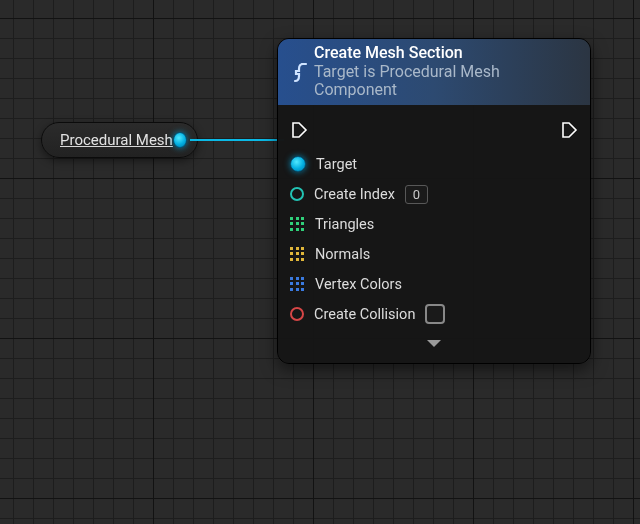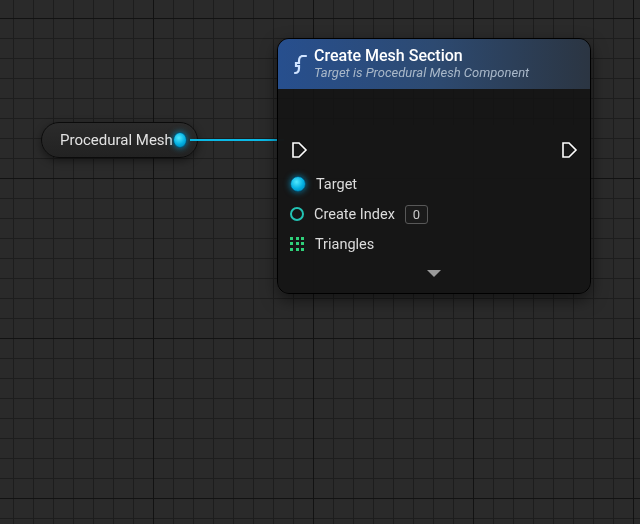--- a/index.html
+++ b/index.html
@@ -32,20 +32,21 @@
     position: absolute;
     left: 41px; top: 122px;
     width: 157px; height: 36px;
     border-radius: 18px;
     background: linear-gradient(#2b2b2b, #222222);
     border: 1px solid #0b0b0b;
     box-shadow: 0 3px 8px rgba(0,0,0,.45);
     display: flex; align-items: center;
     padding: 0 10px 0 18px;
     justify-content: space-between;
+    text-decoration: underline;
   }
   .pill .label { font-size: 15px; color: #e2e2e2; white-space: nowrap; }
   .pin-obj {
     width: 16px; height: 16px; border-radius: 50%;
     background: radial-gradient(circle at 40% 35%, #4fe8ff, #02aee0 55%, #017aa8);
     border: 1px solid #025a7e;
     box-shadow: 0 0 6px rgba(0,190,255,.6);
   }
 
   
@@ -62,39 +63,39 @@
     position: absolute;
     left: 277px; top: 38px;
     width: 314px;
     border-radius: 12px;
     background: rgba(20,20,20,0.9);
     border: 1px solid #000;
     box-shadow: 0 6px 16px rgba(0,0,0,.5);
     overflow: hidden;
   }
   .node-header {
-    height: 50px;
+    height: 66px;
     background: linear-gradient(90deg, #274f8e 0%, #2d4a71 50%, #2b3542 100%);
     display: flex; align-items: center;
     padding: 0 12px;
+    justify-content: center;
   }
   .fn-badge {
     width: 24px; height: 24px; flex: none;
     display: flex; align-items: center; justify-content: center;
     color: #b7d6ff;
   }
   .fn-badge svg { display:block; }
   .header-text { line-height: 1.15; }
   .header-text .title { font-size: 16px; color: #fff; font-weight: 500; }
-  .header-text .sub   { font-size: 13px; color: #a9b8c9; font-style: italic; }
+  .header-text .sub   { font-size: 16px; color: #a9b8c9; }
 
   .node-body {
     padding: 10px 12px 4px 12px;
     background: rgba(22,22,22,0.85);
-    margin-top: 36px;
   }
 
   .row {
     display: flex; align-items: center;
     min-height: 30px;
     gap: 10px;
     font-size: 14.5px;
     color: #dcdcdc;
   }
 
@@ -220,24 +221,63 @@
             <span></span>
             <span></span>
             <span></span>
             <span></span>
             <span></span>
           </span>
       </span>
       <span>Triangles</span>
     </div>
 
-
-
-
-
+    <div class="row">
+      <span class="pin-slot">
+        <span class="pin-grid">
+            <span></span>
+            <span></span>
+            <span></span>
+            <span></span>
+            <span></span>
+            <span></span>
+            <span></span>
+            <span></span>
+            <span></span>
+          </span>
+      </span>
+      <span>Normals</span>
+    </div>
+
+
+    <div class="row">
+      <span class="pin-slot">
+        <span class="pin-grid blue">
+            <span></span>
+            <span></span>
+            <span></span>
+            <span></span>
+            <span></span>
+            <span></span>
+            <span></span>
+            <span></span>
+            <span></span>
+          </span>
+      </span>
+      <span>Vertex Colors</span>
+    </div>
+
+
+    <div class="row">
+      <span class="pin-slot">
+        <span class="pin-ring red"></span>
+      </span>
+      <span>Create Collision</span>
+      <span class="check-box"></span>
+    </div>
 
     <div class="row expand-row">
       <span>
         <svg width="18" height="12" viewBox="0 0 18 12">
           <path d="M2 2 L9 9 L16 2 Z" fill="#9a9a9a"></path>
         </svg>
       </span>
     </div>
 
   </div>

